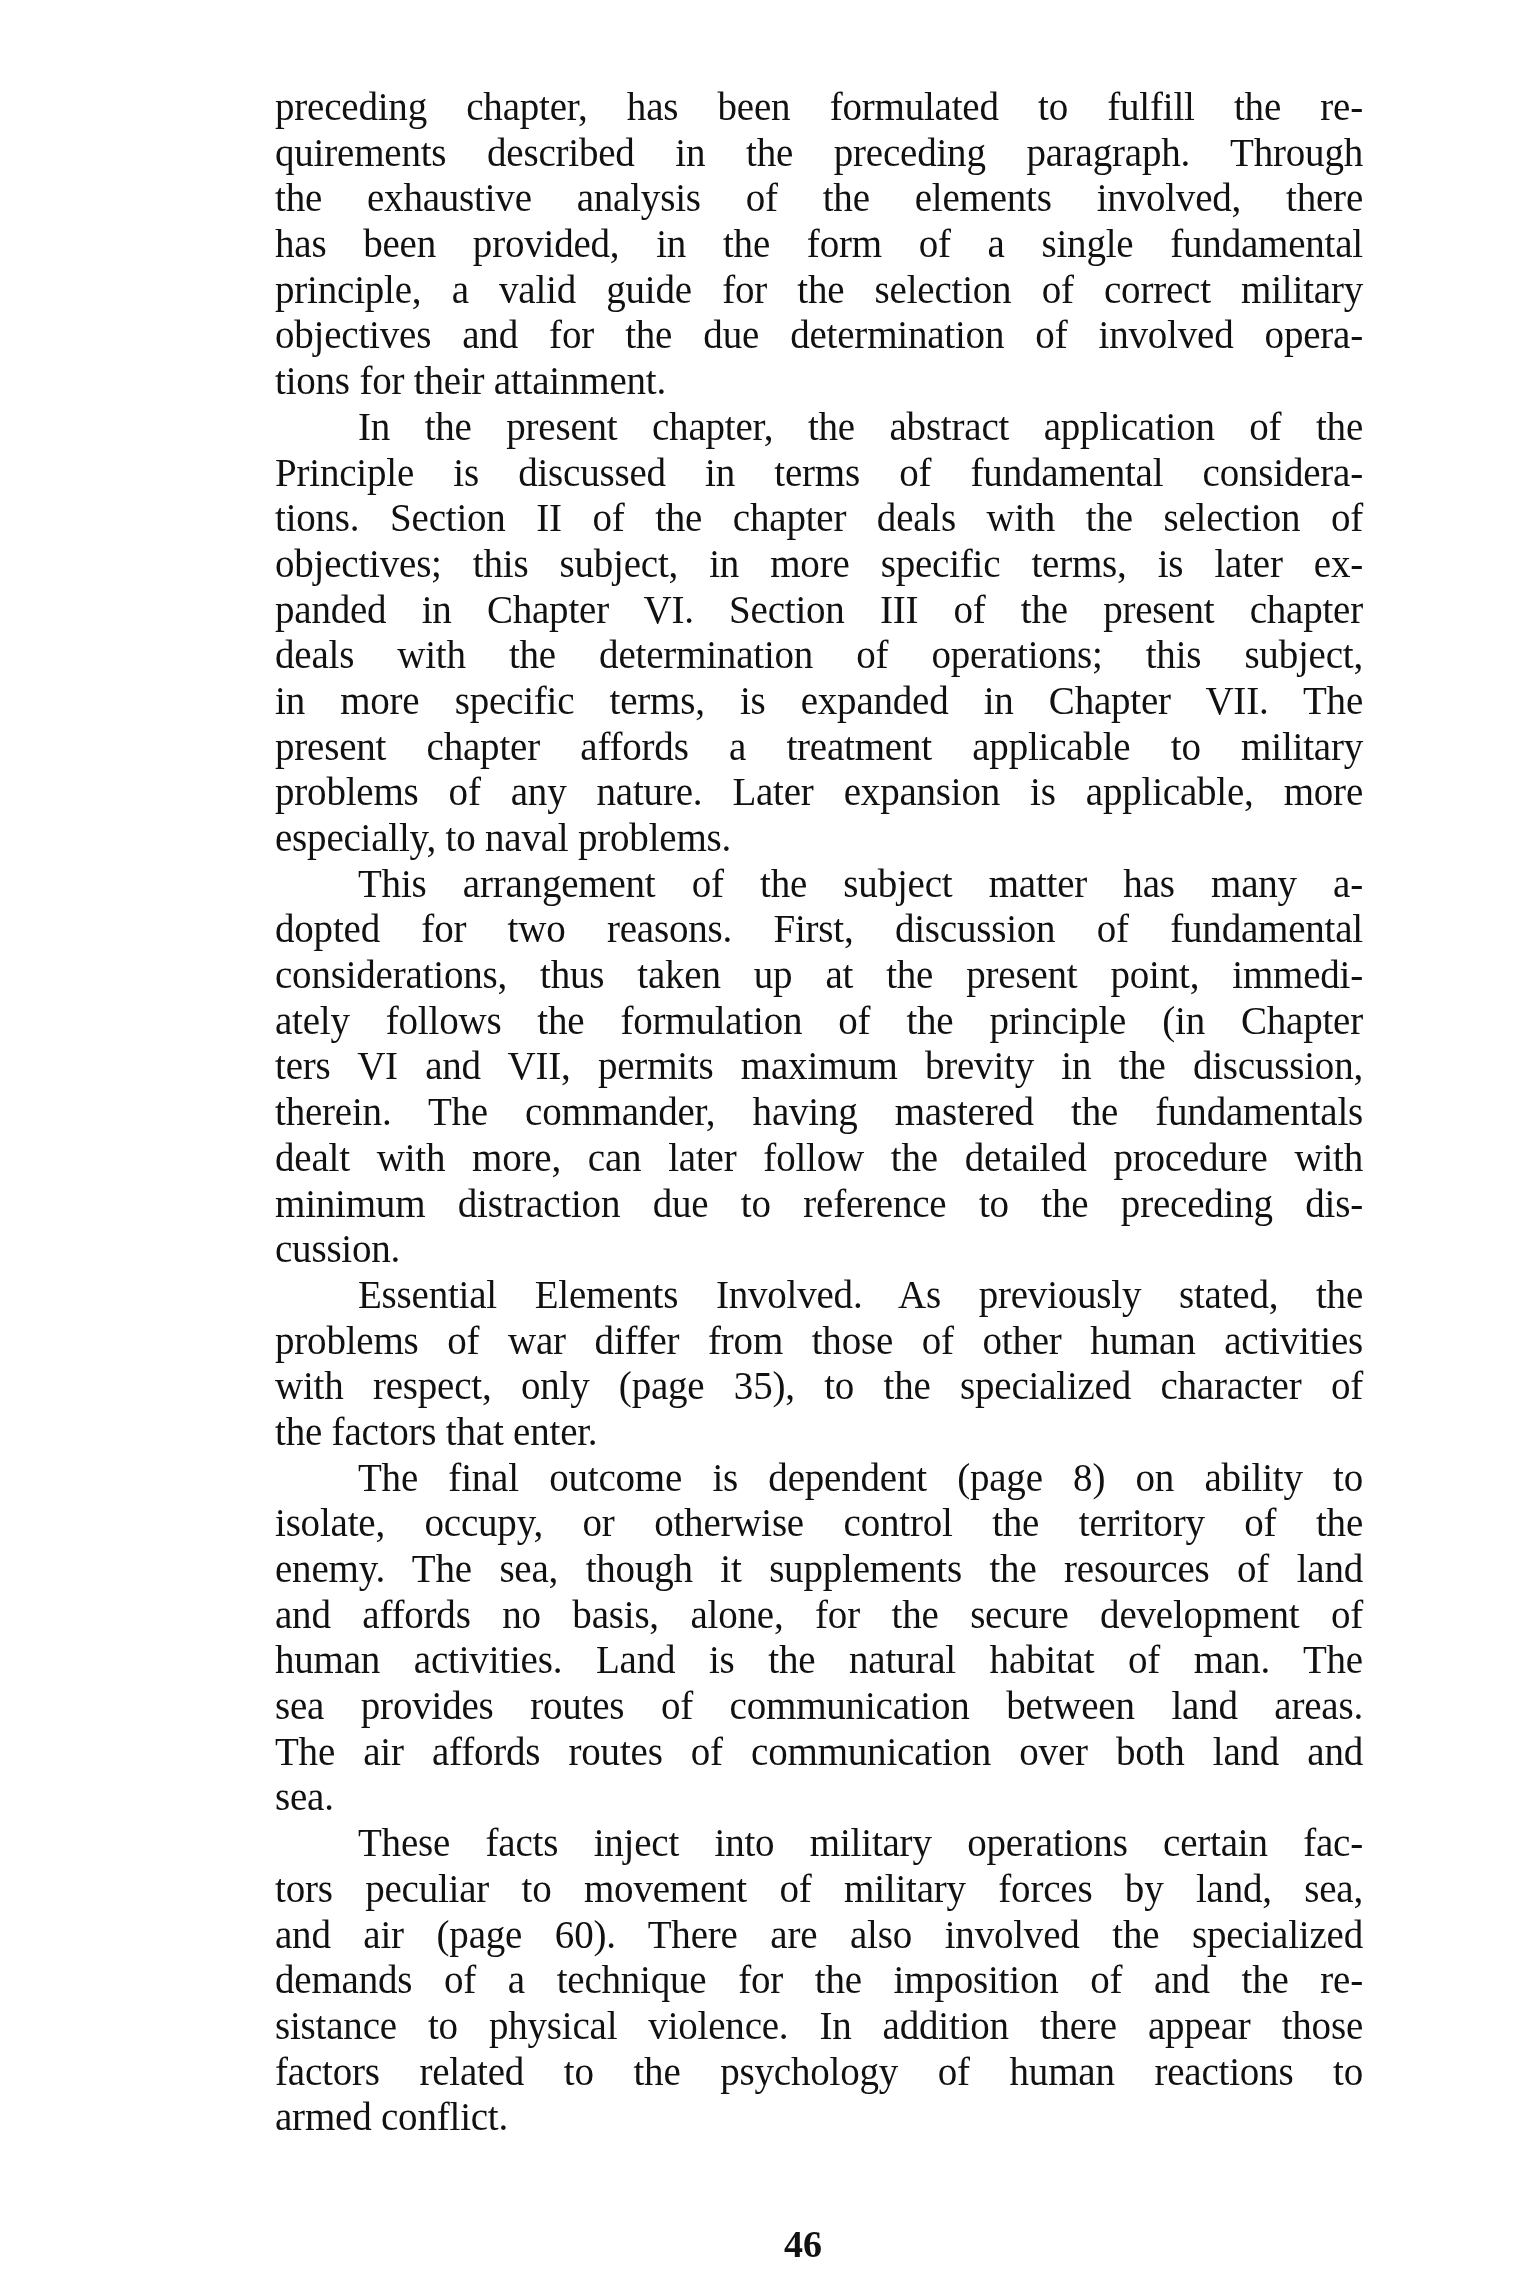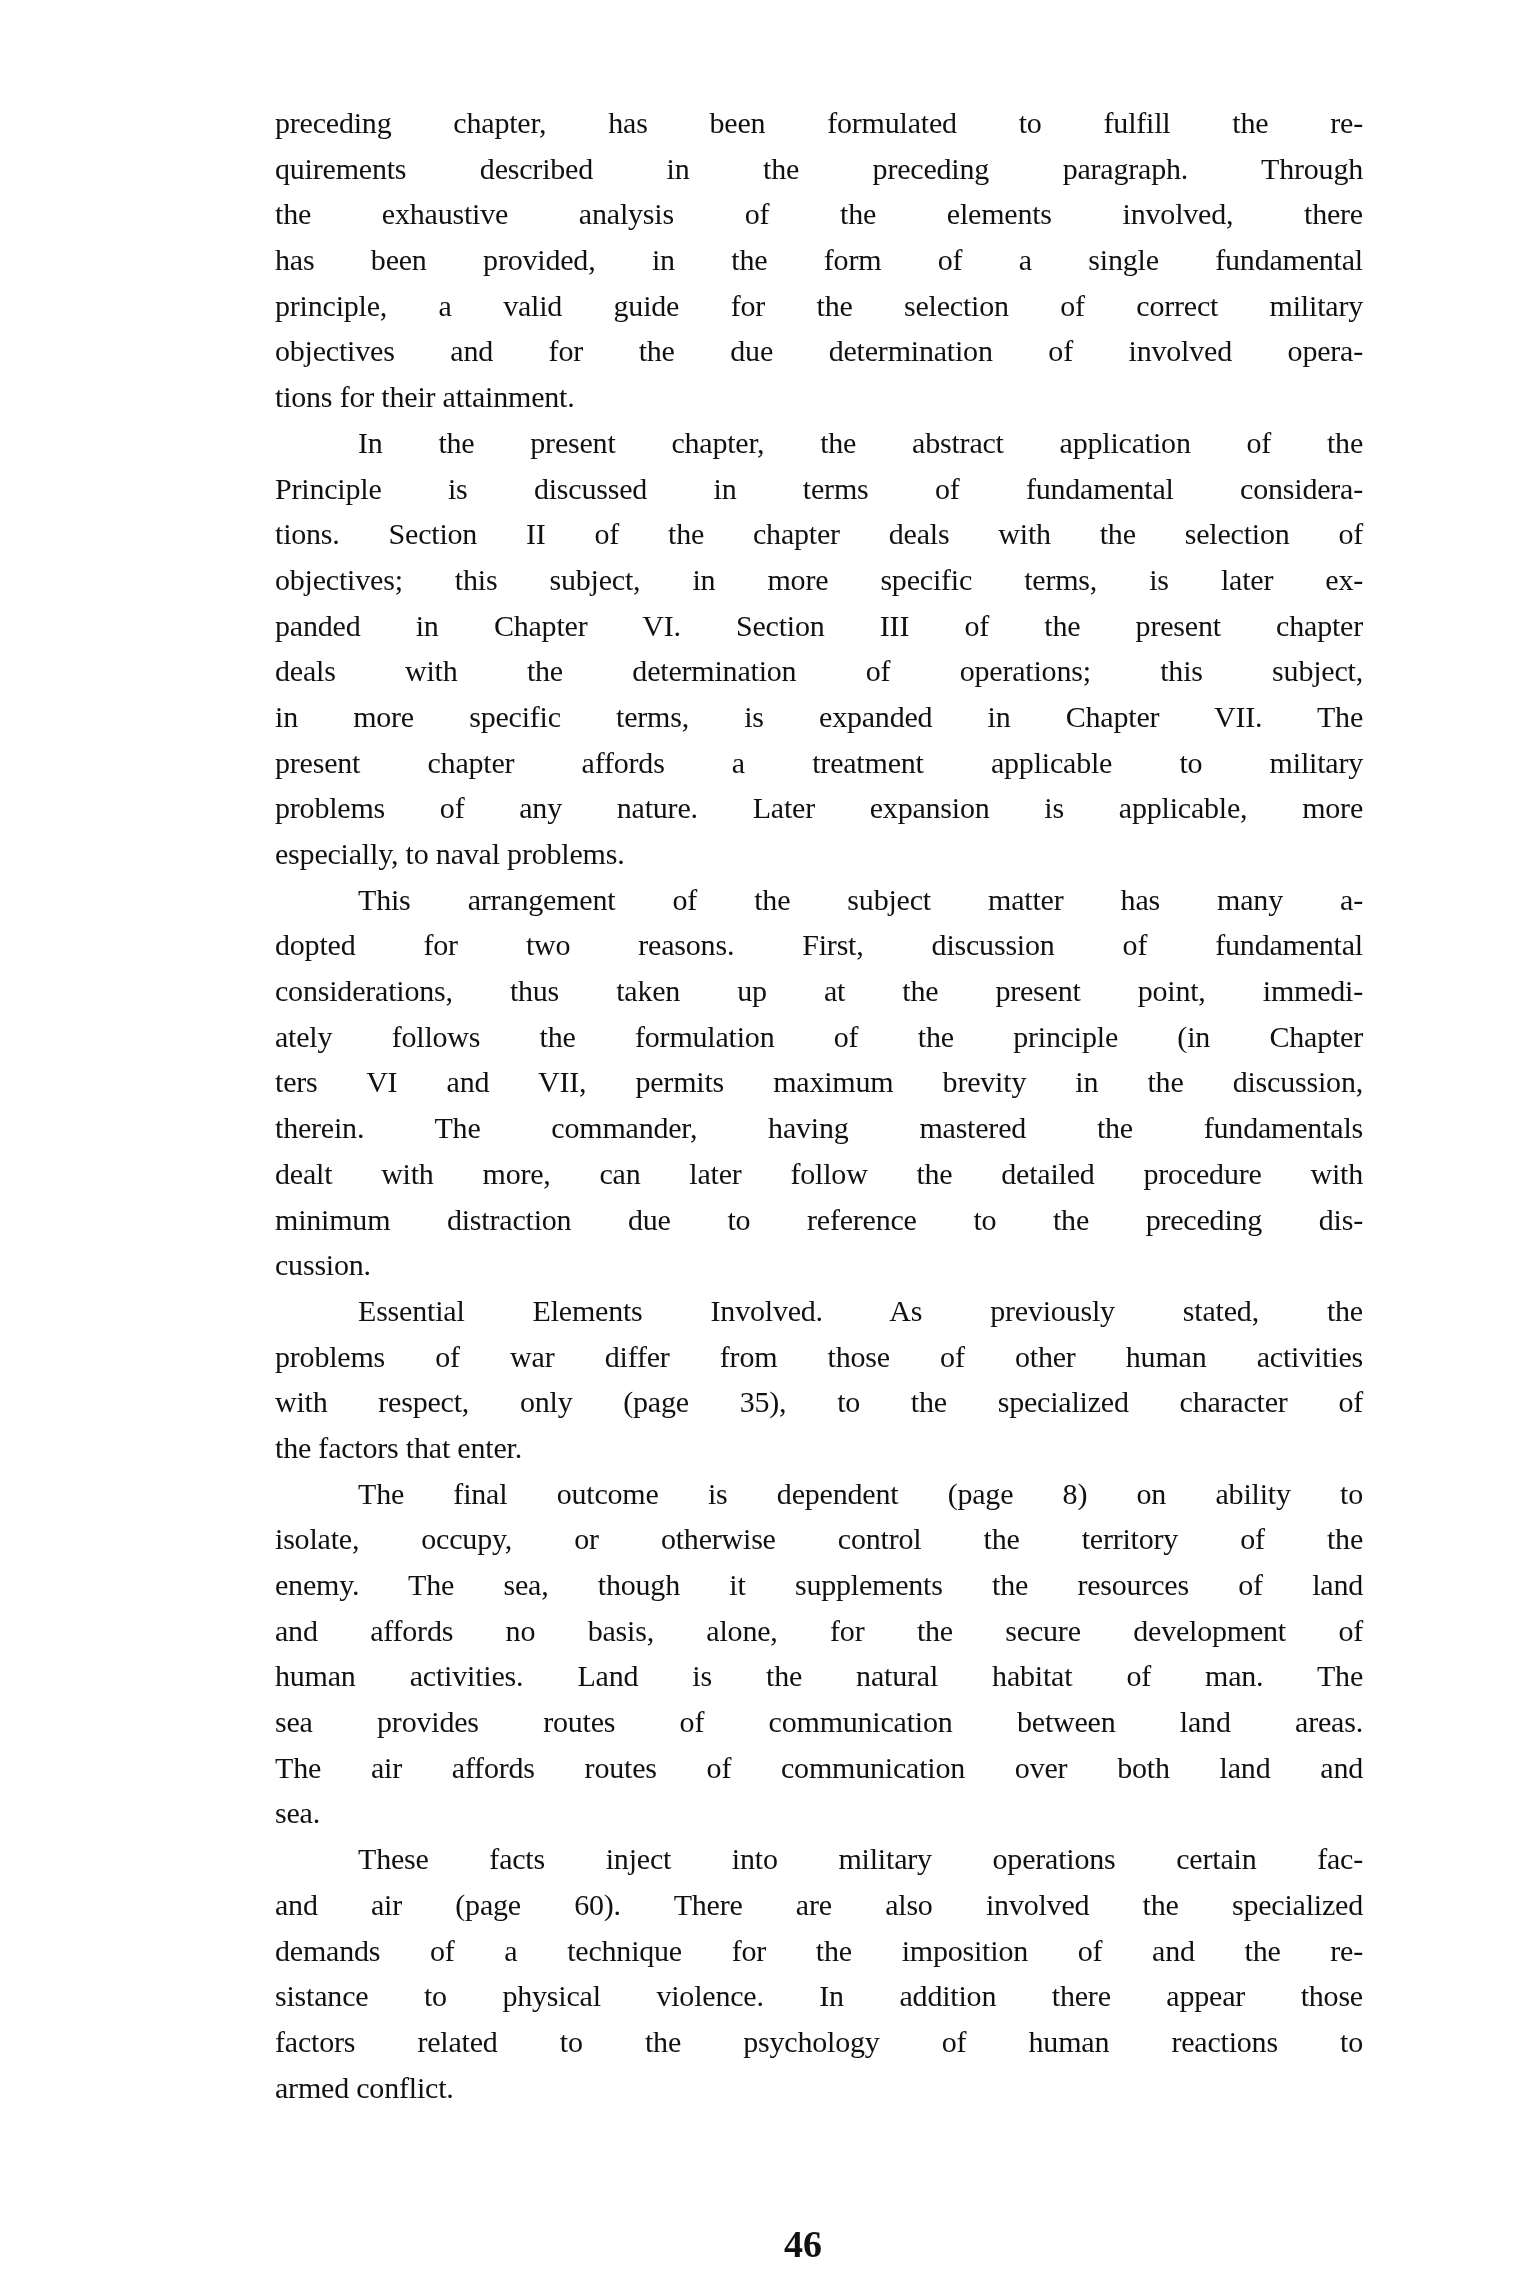--- a/index.html
+++ b/index.html
@@ -1,23 +1,23 @@
 <!DOCTYPE html>
 <html><head>
 <meta charset="utf-8">
 <style>
   html, body { margin: 0; padding: 0; background: #ffffff; }
   body { width: 1537px; height: 2296px; position: relative; overflow: hidden; }
   .page {
     position: absolute;
     left: 275px;
-    top: 100px;
+    top: 84px;
     width: 1088px;
     font-family: "Liberation Serif", "DejaVu Serif", serif;
-    font-size: 30px;
+    font-size: 39px;
     line-height: 45.7px;
     color: #111111;
   }
   .line {
     display: block;
     height: 45.7px;
     white-space: nowrap;
     text-align: justify;
     text-align-last: justify;
     letter-spacing: -0.2px;
@@ -88,20 +88,21 @@
       <span class="line"><span class="seg b">isolate, occupy, or otherwise control the territory of the</span></span>
       <span class="line"><span class="seg b">enemy.</span><span class="seg"> The sea, though it supplements the resources of land</span></span>
       <span class="line"><span class="seg">and affords no basis, alone, for the secure development of</span></span>
       <span class="line"><span class="seg">human activities. </span><span class="seg b">Land is the natural habitat of man.</span><span class="seg"> The</span></span>
       <span class="line"><span class="seg">sea provides routes of communication between land areas.</span></span>
       <span class="line"><span class="seg">The air affords routes of communication over both land and</span></span>
       <span class="line last"><span class="seg">sea.</span></span>
     </div>
     <div class="paragraph">
       <span class="line indent"><span class="seg">These facts inject into military operations certain fac-</span></span>
+      <span class="line"><span class="seg">tors peculiar to movement of military forces by land, sea,</span></span>
       <span class="line"><span class="seg">and air (page 60). There are also involved the specialized</span></span>
       <span class="line"><span class="seg">demands of a technique for the imposition of and the re-</span></span>
       <span class="line"><span class="seg">sistance to physical violence. In addition there appear those</span></span>
       <span class="line"><span class="seg">factors related to the psychology of human reactions to</span></span>
       <span class="line last"><span class="seg">armed conflict.</span></span>
     </div>
   </div>
 
 <div class="page-number"><span>46</span></div>
 

